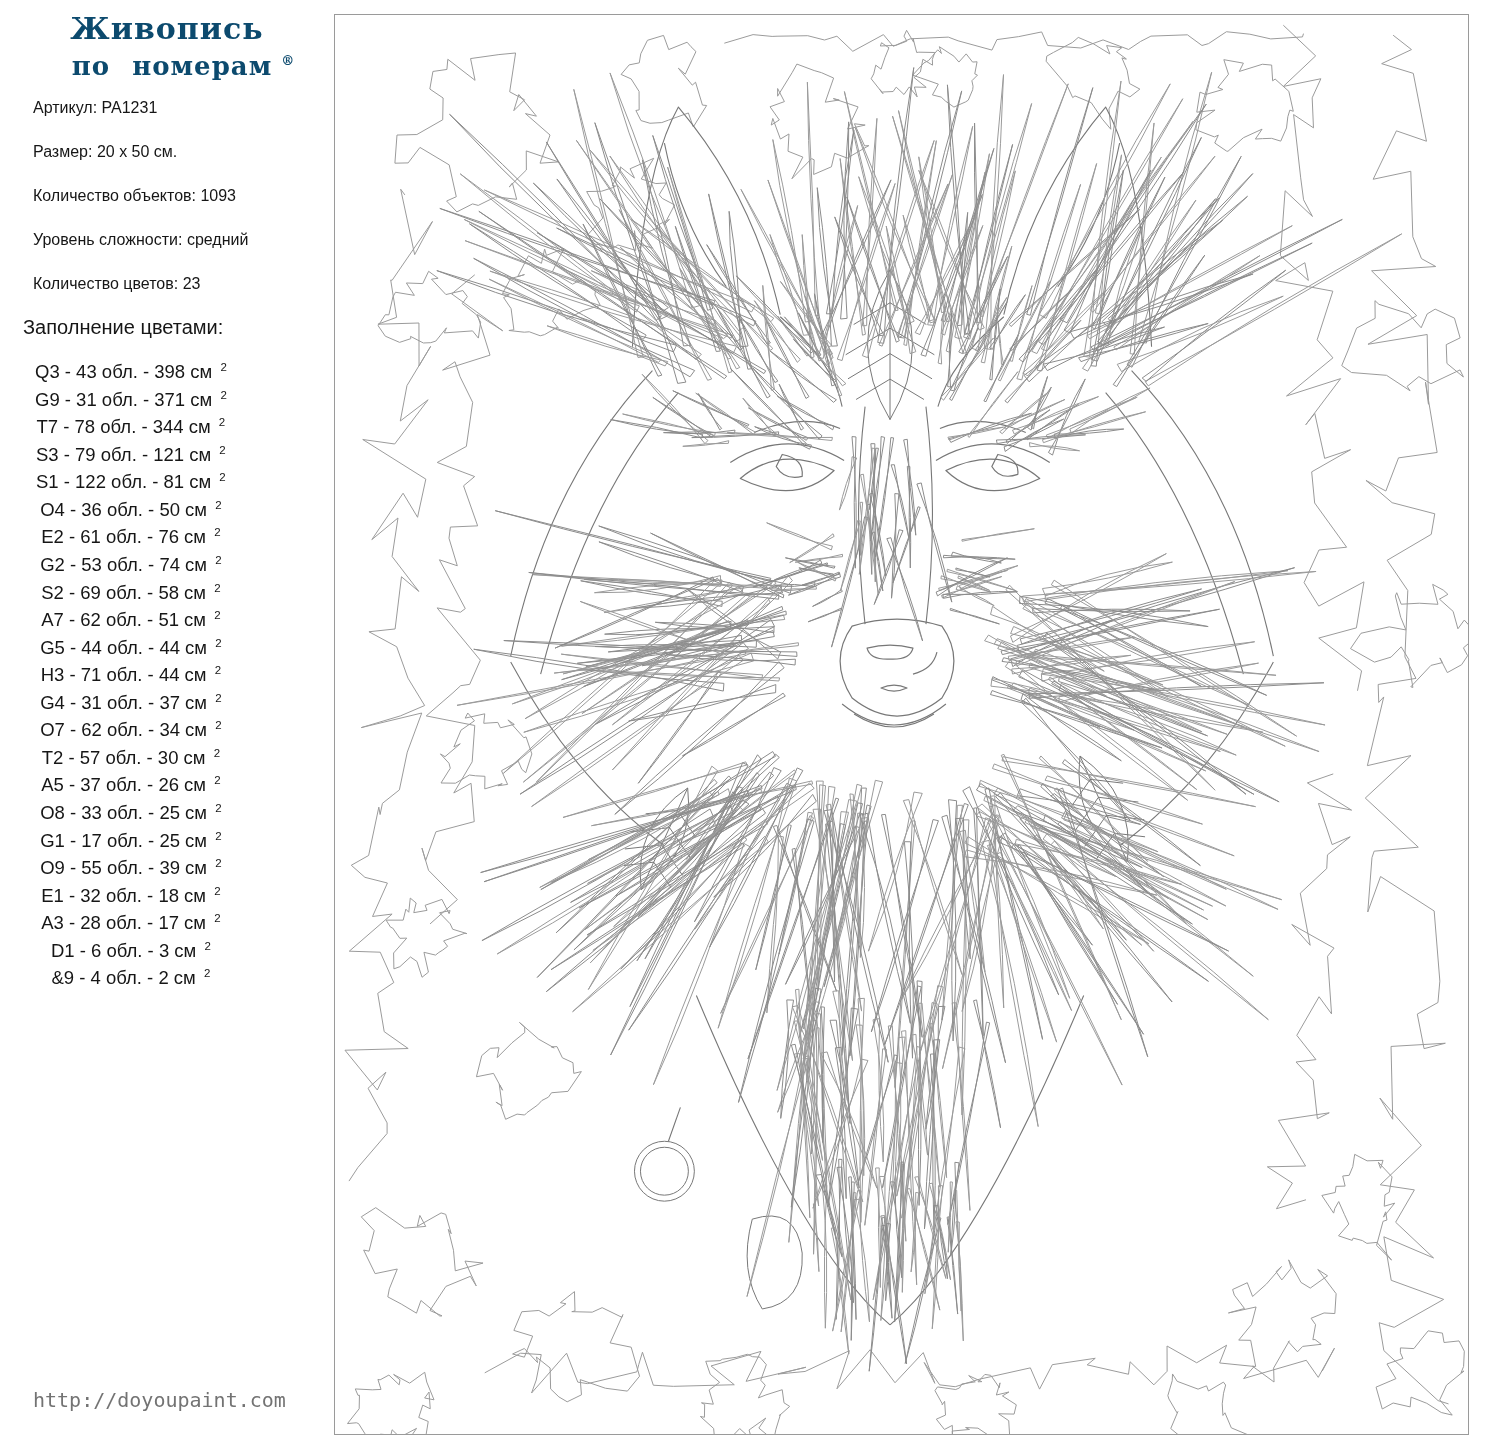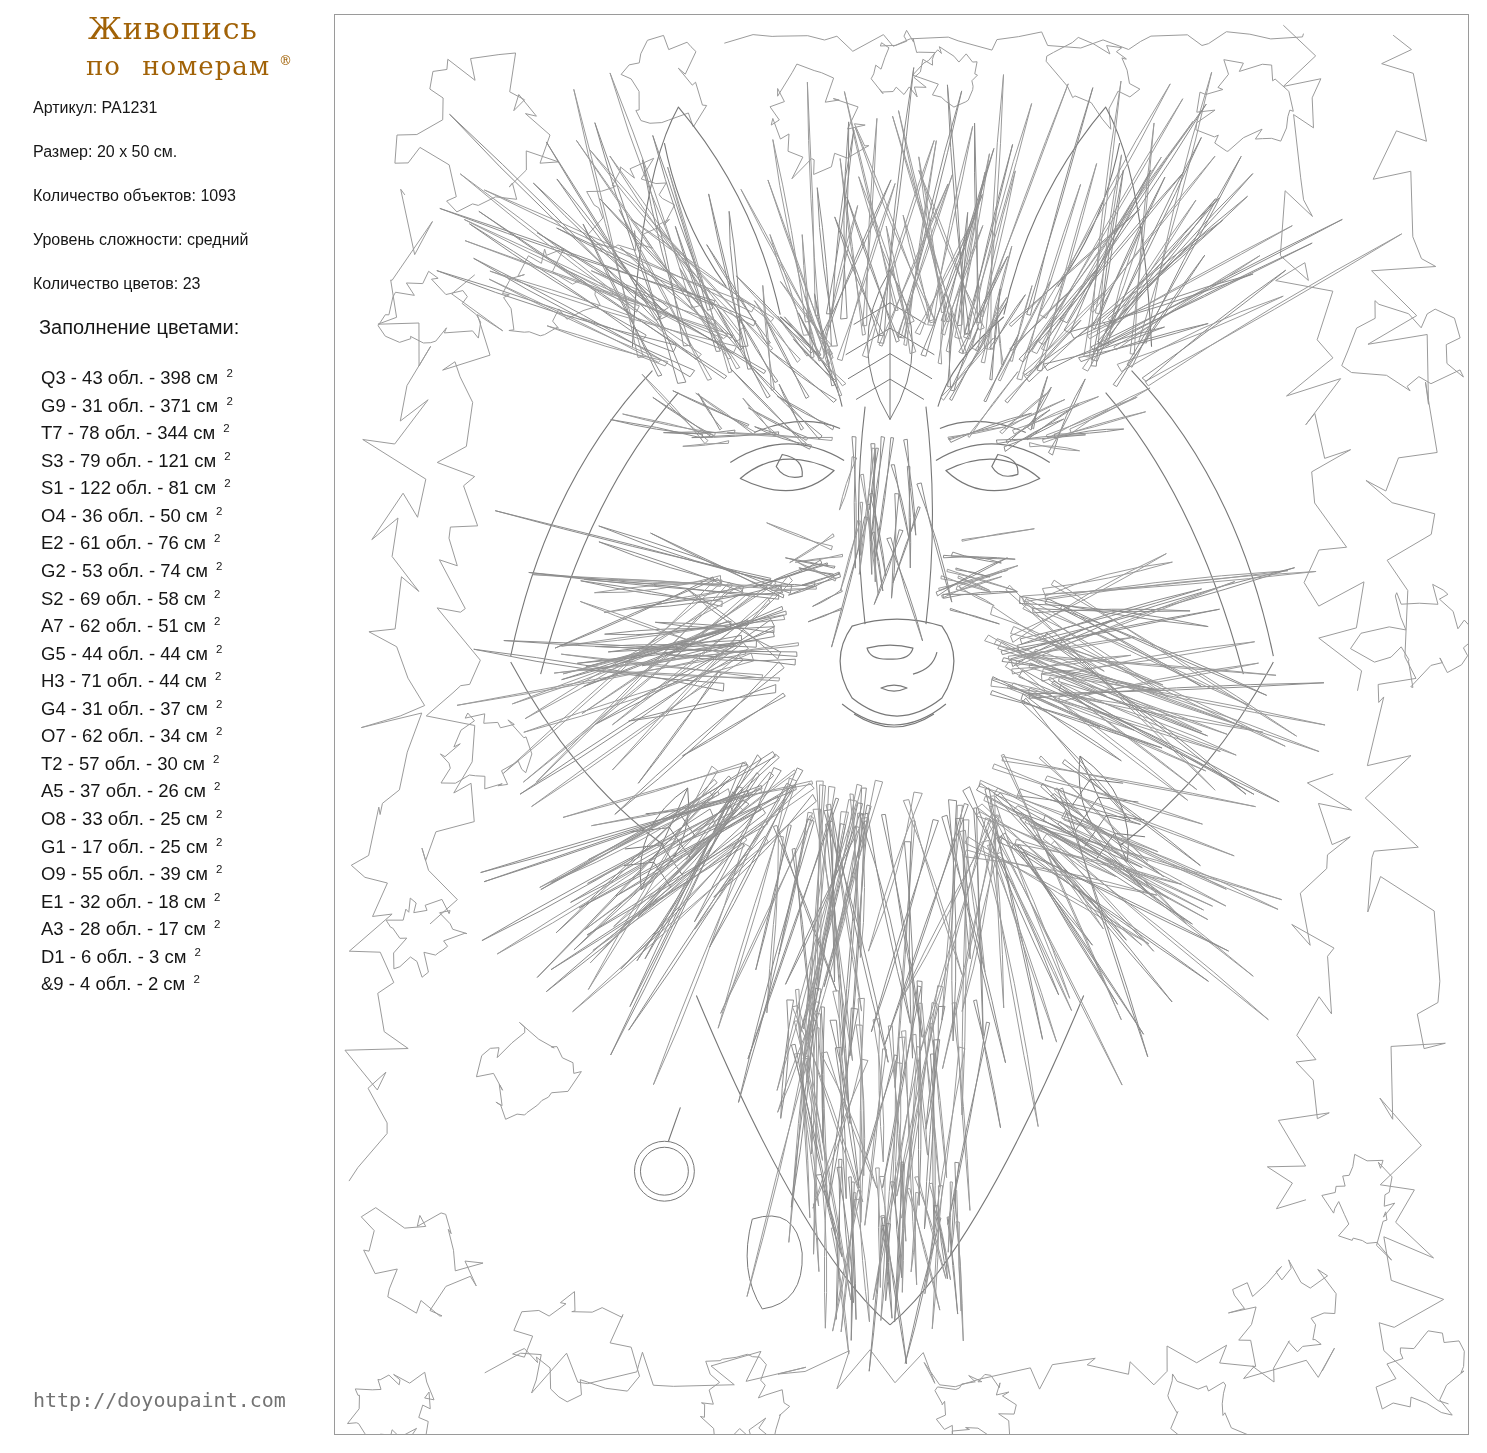--- a/index.html
+++ b/index.html
@@ -1,28 +1,28 @@
 <!DOCTYPE html>
 <html><head>
 <meta charset="utf-8">
 <style>
   html,body{margin:0;padding:0;background:#fff;}
   .page{position:relative;width:1487px;height:1453px;background:#ffffff;overflow:hidden;
         font-family:"Liberation Sans",sans-serif;color:#161616;}
   .sidebar{position:absolute;left:0;top:0;width:334px;height:100%;}
-  .logo{position:absolute;top:12px;left:6px;width:334px;text-align:center;
-        font-family:"DejaVu Serif",serif;font-weight:normal;color:#a16207;}
+  .logo{position:absolute;top:12px;left:0;width:334px;text-align:center;
+        font-family:"DejaVu Serif",serif;font-weight:bold;color:#0c4a6e;}
   .logo-line1{font-size:30px;line-height:34px;letter-spacing:1px;}
   .logo-line2-wrap{font-size:26px;line-height:30px;letter-spacing:1px;word-spacing:12px;padding-left:32px;}
   .reg{font-size:13px;vertical-align:super;margin-left:9px;letter-spacing:0;word-spacing:0;}
   .details{position:absolute;top:96px;left:33px;right:10px;}
   .detail-row{font-size:16px;line-height:23px;margin-bottom:21px;}
-  .fill-heading{position:absolute;top:316px;left:39px;font-size:20px;line-height:23px;}
-  .color-list{position:absolute;top:354px;left:33px;margin:8px;padding:0;list-style:none;
-              font-size:18.5px;line-height:22.4px;}
+  .fill-heading{position:absolute;top:316px;left:23px;font-size:20px;line-height:23px;}
+  .color-list{position:absolute;top:354px;left:33px;margin:2px;padding:0;list-style:none;
+              font-size:18.5px;line-height:22.4px;text-align:center;}
   .color-list sup{font-size:11.5px;margin-left:3px;}
   .footer-url{position:absolute;left:33px;bottom:41px;
               font-family:"DejaVu Sans Mono",monospace;font-size:20px;color:#737373;}
   .canvas{position:absolute;left:334px;top:14px;width:1135px;height:1421px;
           box-sizing:border-box;border:1px solid #9a9a9a;background:#fff;}
   .canvas svg{display:block;width:100%;height:100%;}
 </style>
 </head>
 <body>
 

